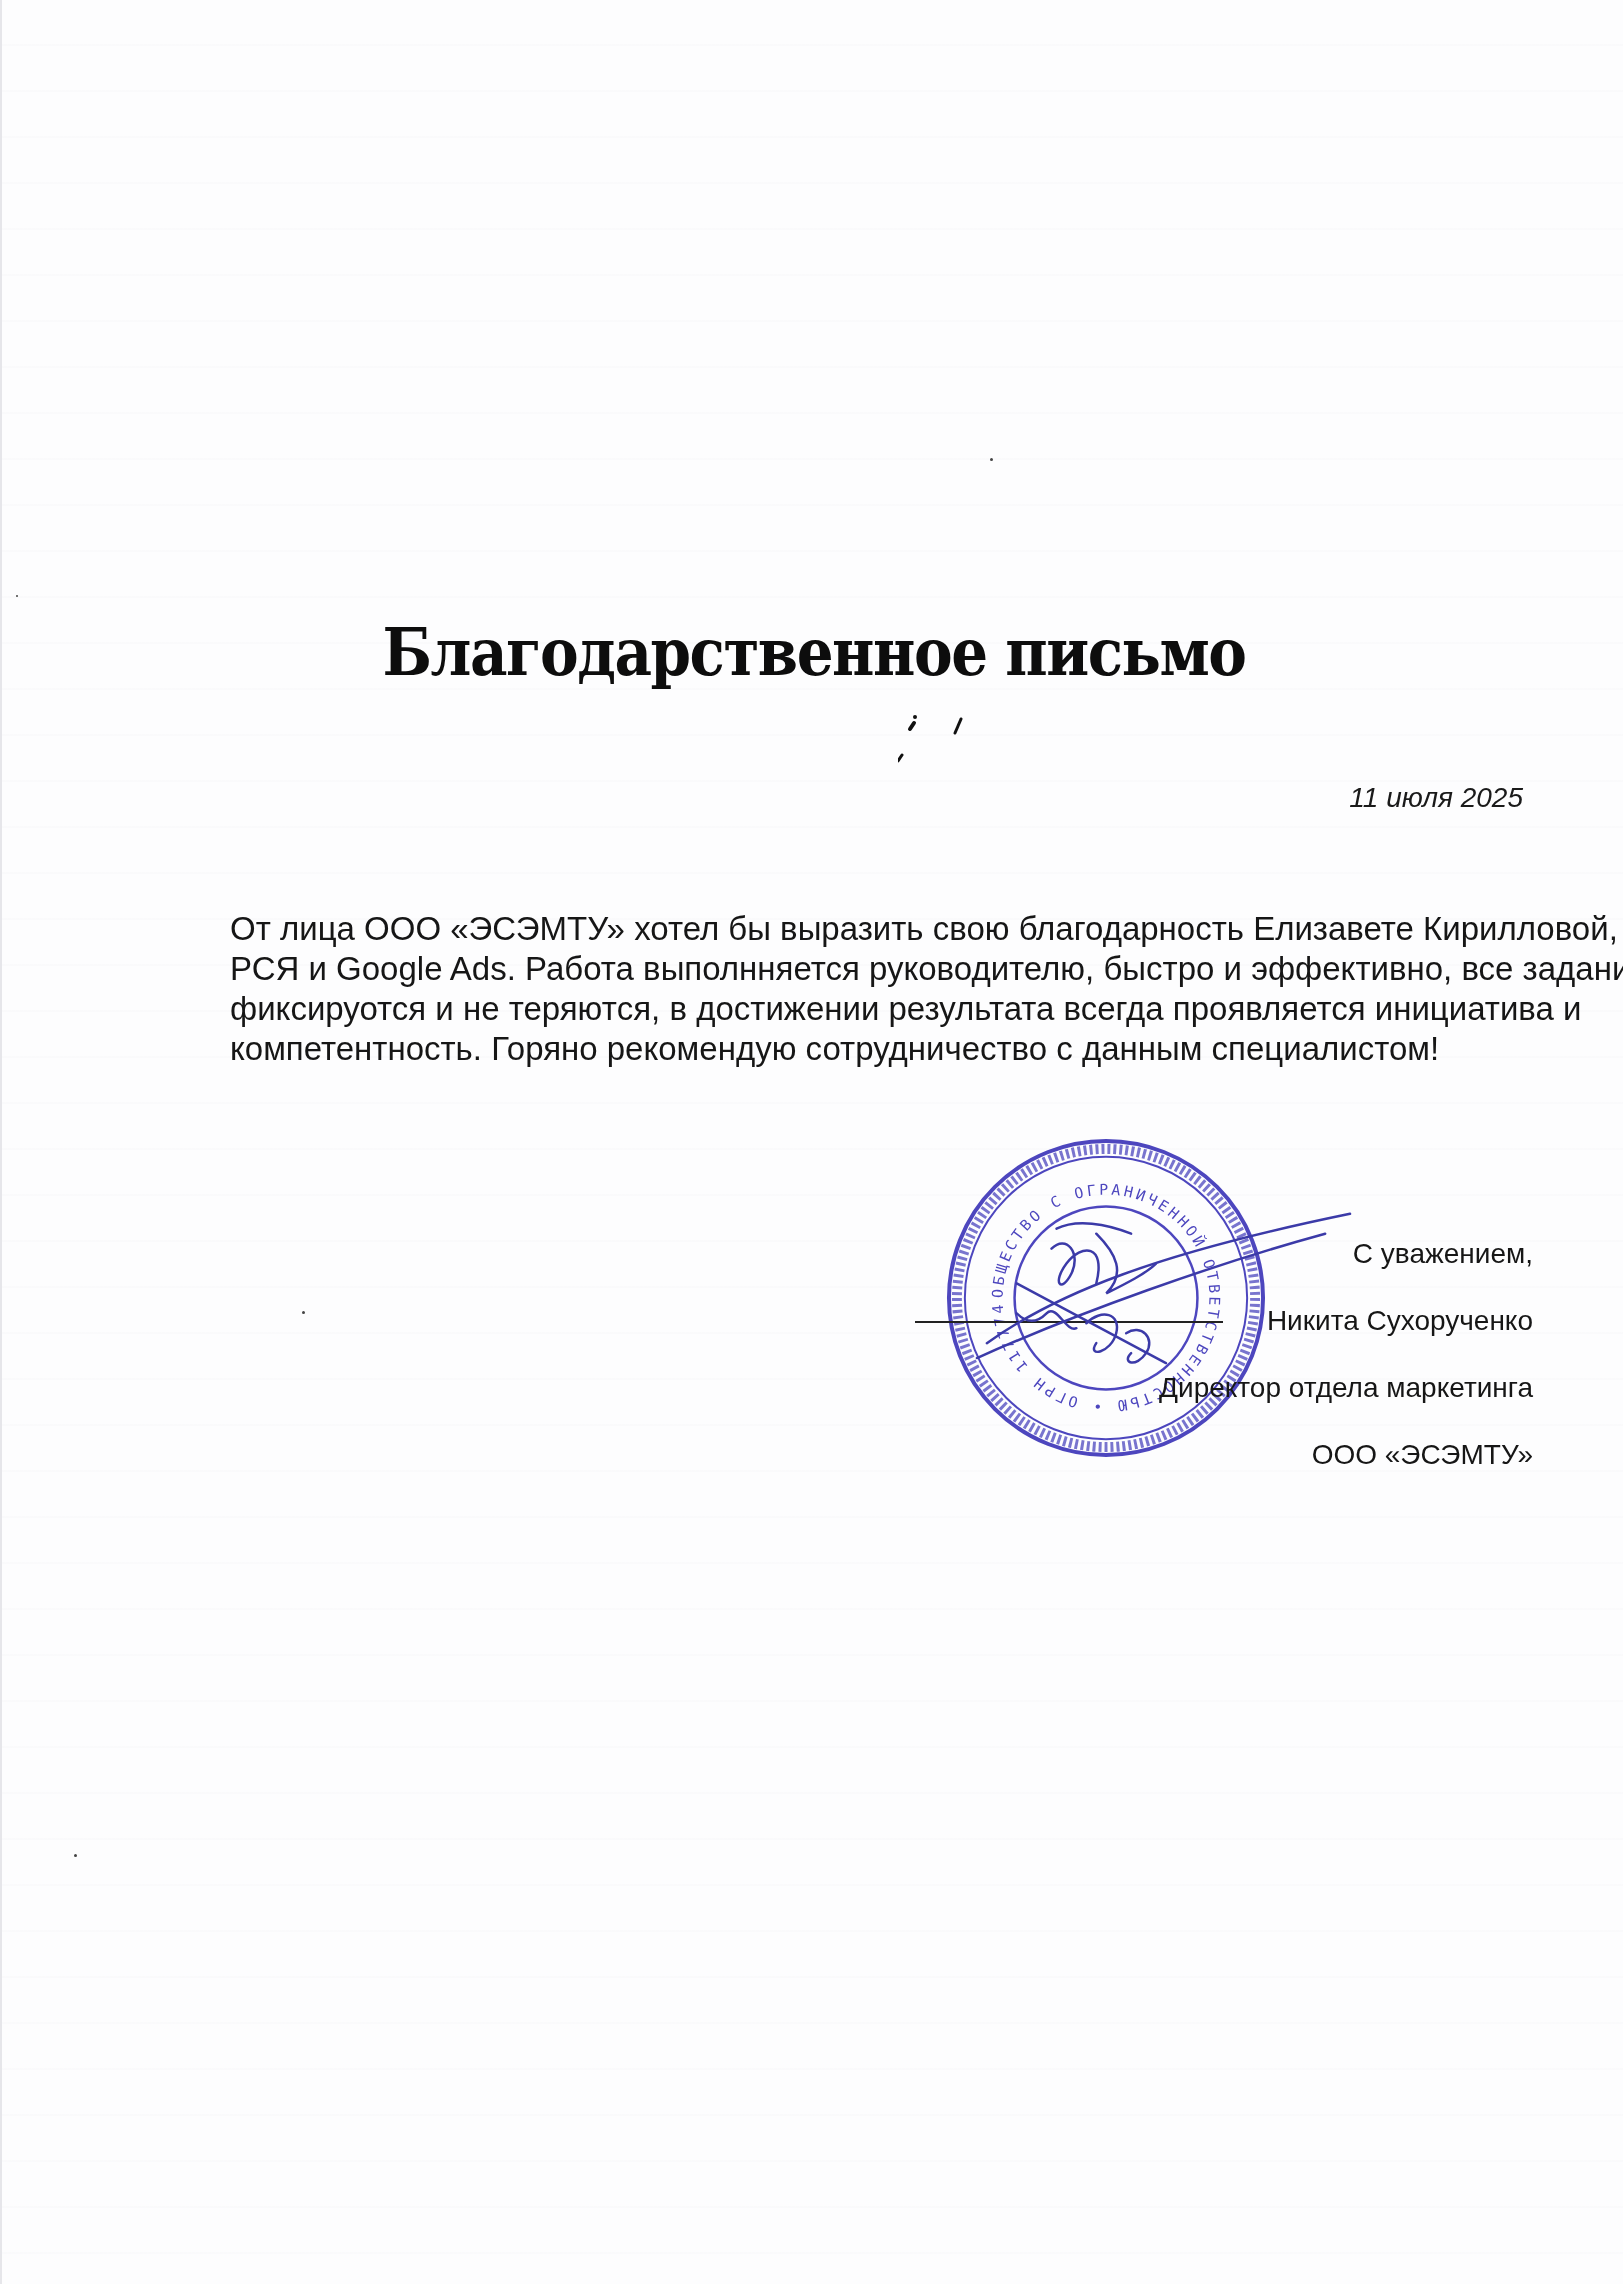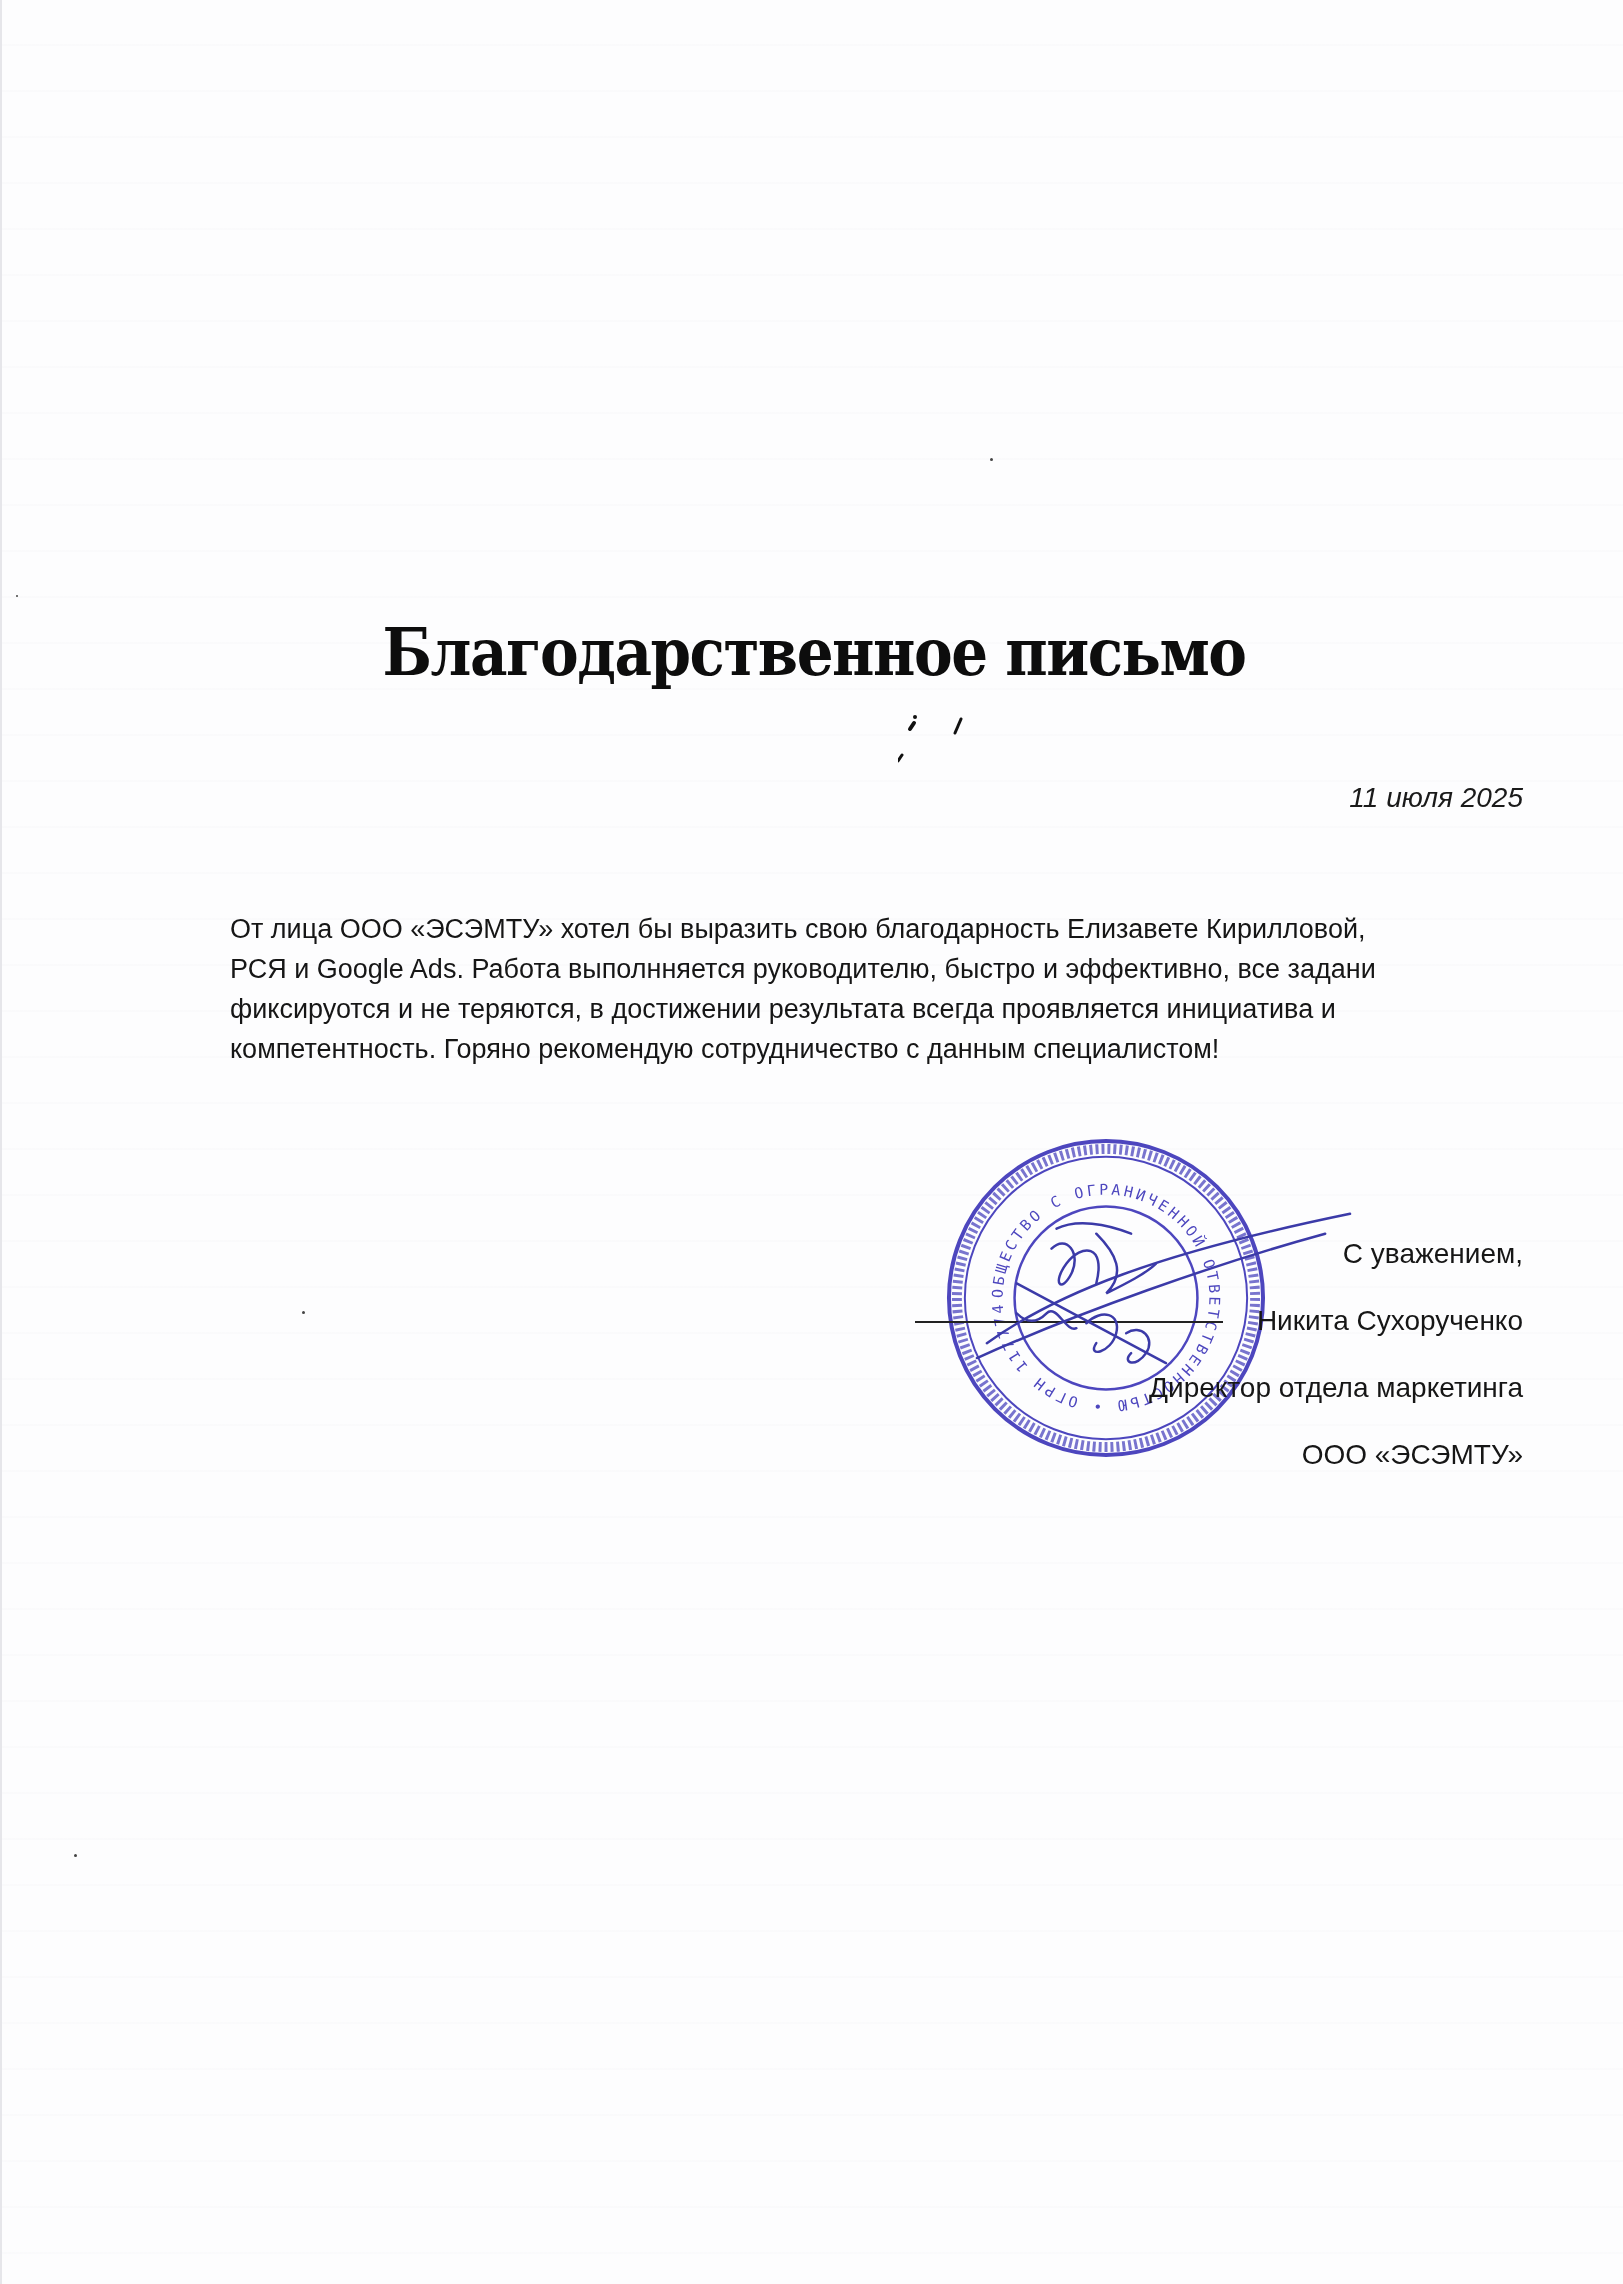--- a/index.html
+++ b/index.html
@@ -52,28 +52,28 @@
     font-family: "Liberation Sans", sans-serif;
     color: #1a1a1a;
     font-style: italic;
   }
   .body-text {
     position: absolute;
     left: 228px;
     top: 909px;
     width: 1294px;
     font-family: "Liberation Sans", sans-serif;
-    font-size: 27px;
+    font-size: 33px;
     line-height: 40px;
     color: #161616;
   }
   .body-text .line { display: block; white-space: nowrap; }
   .sign {
     position: absolute;
-    right: 103px;
+    right: 93px;
     top: 1220px;
     text-align: right;
     font-family: "Liberation Sans", sans-serif;
     font-size: 28px;
     line-height: 67px;
     color: #161616;
     z-index: 2;
   }
   .sign-line {
     position: absolute;

